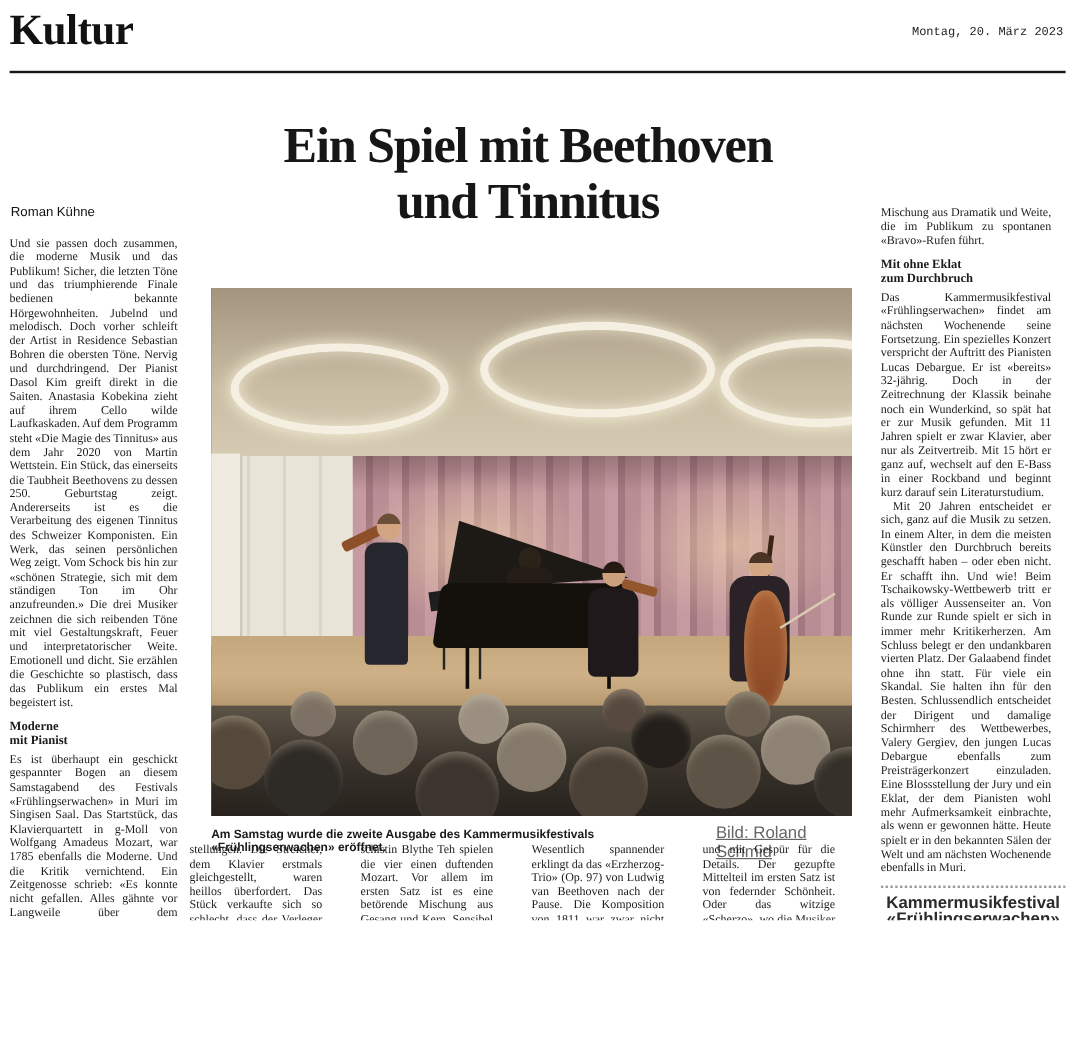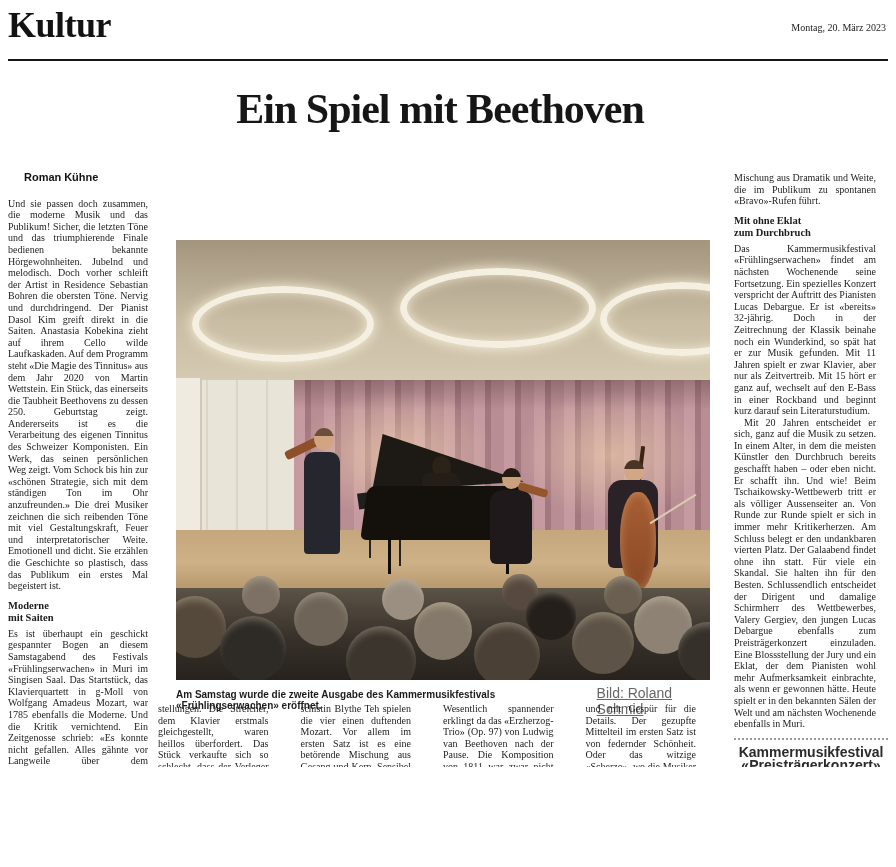--- a/index.html
+++ b/index.html
@@ -2,41 +2,41 @@
 <html lang="de"><head>
 <meta charset="utf-8">
 <style>
   html,body{margin:0;padding:0;background:#ffffff;}
   .page{position:relative;width:896px;height:767px;background:#fff;overflow:hidden;
         font-family:"Liberation Serif","DejaVu Serif",serif;color:#111;}
 
   
   .section-title{position:absolute;left:8px;top:4px;font-size:36px;font-weight:700;
                  letter-spacing:-0.5px;color:#121212;}
-  .page-date{position:absolute;right:10px;top:22px;font-family:Liberation Serif, serif;
+  .page-date{position:absolute;right:10px;top:22px;font-family:Liberation Mono, monospace;
              font-size:10px;color:#222;}
   .header-rule{position:absolute;left:8px;right:8px;top:59px;height:2px;background:#161616;}
 
   
-  .headline{position:absolute;left:150px;top:86px;width:580px;text-align:center;
+  .headline{position:absolute;left:150px;top:99px;width:580px;text-align:center;
             font-size:42px;line-height:47px;font-weight:700;letter-spacing:-1px;color:#161616;}
   .standfirst{position:absolute;left:130px;top:188px;width:620px;text-align:center;
               font-size:15px;line-height:20px;font-weight:700;color:#1a1a1a;}
 
   
   .bodytext{font-size:10px;line-height:11.6px;text-align:justify;hyphens:auto;
             word-spacing:-0.2px;color:#1c1c1c;}
   .bodytext p{margin:0 12px 0 0;}
   .subhead{font-weight:700;font-size:10.5px;line-height:12px;margin:8px 0 4px 0;text-align:left;}
   .subhead div{display:block;}
 
   
   .left-col{position:absolute;left:8px;top:172px;width:152px;height:690px;overflow:hidden;}
-  .byline{font-family:"Liberation Sans","DejaVu Sans",sans-serif;font-weight:700;
-          font-size:11px;margin:0 0 14px 16px;color:#111;text-align:left;}
+  .byline{font-family:"Liberation Sans","DejaVu Sans",sans-serif;font-weight:400;
+          font-size:11px;margin:0 0 14px 1px;color:#111;text-align:left;}
 
   
   .photo{position:absolute;left:176px;top:240px;width:534px;height:440px;overflow:hidden;
          background:#8d7a68;box-shadow:inset 0 0 40px rgba(20,10,5,.25);}
   .photo *{position:absolute;}
   .ph-ceiling{left:0;top:0;width:534px;height:150px;
               background:linear-gradient(180deg,#a3947e 0%,#c9bda4 55%,#d7ccb4 100%);}
   .ph-ring{border:7px solid #f4efe0;border-radius:50%;background:transparent;
            box-shadow:0 0 14px rgba(255,250,225,.9), inset 0 0 12px rgba(255,250,225,.7);}
   .ph-ring.r1{left:16px;top:46px;width:168px;height:62px;}
@@ -109,28 +109,29 @@
 <body>
 
 <div class="page">
 
   <div class="section-title">Kultur</div>
   <div class="page-date">Montag, 20. März 2023</div>
   <div class="header-rule"></div>
 
   <div class="headline">
     <div>Ein Spiel mit Beethoven</div>
+    <div>und Tinnitus</div>
   </div>
 
   <div class="left-col bodytext">
     <div class="byline">Roman Kühne</div>
     <p>Und sie passen doch zusammen, die moderne Musik und das Publikum! Sicher, die letzten Töne und das triumphierende Finale bedienen bekannte Hörgewohnheiten. Jubelnd und melodisch. Doch vorher schleift der Artist in Residence Sebastian Bohren die obersten Töne. Nervig und durchdringend. Der Pianist Dasol Kim greift direkt in die Saiten. Anastasia Kobekina zieht auf ihrem Cello wilde Laufkaskaden. Auf dem Programm steht «Die Magie des Tinnitus» aus dem Jahr 2020 von Martin Wettstein. Ein Stück, das einerseits die Taubheit Beethovens zu dessen 250. Geburtstag zeigt. Andererseits ist es die Verarbeitung des eigenen Tinnitus des Schweizer Komponisten. Ein Werk, das seinen persönlichen Weg zeigt. Vom Schock bis hin zur «schönen Strategie, sich mit dem ständigen Ton im Ohr anzufreunden.» Die drei Musiker zeichnen die sich reibenden Töne mit viel Gestaltungskraft, Feuer und interpretatorischer Weite. Emotionell und dicht. Sie erzählen die Geschichte so plastisch, dass das Publikum ein erstes Mal begeistert ist.</p>
     <div class="subhead">
       <div>Moderne</div>
-      <div>mit Saiten</div>
+      <div>mit Pianist</div>
     </div>
     <p>Es ist überhaupt ein geschickt gespannter Bogen an diesem Samstagabend des Festivals «Frühlingserwachen» in Muri im Singisen Saal. Das Startstück, das Klavierquartett in g-Moll von Wolfgang Amadeus Mozart, war 1785 ebenfalls die Moderne. Und die Kritik vernichtend. Ein Zeitgenosse schrieb: «Es konnte nicht gefallen. Alles gähnte vor Langweile über dem unverständlichen Tintamarre von vier Instrumenten, die nicht in vier Takten zusammenpassten.» Eigentlich als leichtes Spielstück für Amateure in Auftrag gegeben, hatte der Meister da ganz andere Vor-</p>
   </div>
 
   <div class="photo">
     <div class="ph-ceiling"></div>
     <div class="ph-ring r1"></div>
     <div class="ph-ring r2"></div>
     <div class="ph-ring r3"></div>
     <div class="ph-wall-left"></div>
@@ -199,21 +200,21 @@
   <div class="right-col bodytext">
     <p>Mischung aus Dramatik und Weite, die im Publikum zu spontanen «Bravo»-Rufen führt.</p>
     <div class="subhead">
       <div>Mit ohne Eklat</div>
       <div>zum Durchbruch</div>
     </div>
     <p>Das Kammermusikfestival «Frühlingserwachen» findet am nächsten Wochenende seine Fortsetzung. Ein spezielles Konzert verspricht der Auftritt des Pianisten Lucas Debargue. Er ist «bereits» 32-jährig. Doch in der Zeitrechnung der Klassik beinahe noch ein Wunderkind, so spät hat er zur Musik gefunden. Mit 11 Jahren spielt er zwar Klavier, aber nur als Zeitvertreib. Mit 15 hört er ganz auf, wechselt auf den E-Bass in einer Rockband und beginnt kurz darauf sein Literaturstudium.</p>
     <p class="indent">Mit 20 Jahren entscheidet er sich, ganz auf die Musik zu setzen. In einem Alter, in dem die meisten Künstler den Durchbruch bereits geschafft haben – oder eben nicht. Er schafft ihn. Und wie! Beim Tschaikowsky-Wettbewerb tritt er als völliger Aussenseiter an. Von Runde zur Runde spielt er sich in immer mehr Kritikerherzen. Am Schluss belegt er den undankbaren vierten Platz. Der Galaabend findet ohne ihn statt. Für viele ein Skandal. Sie halten ihn für den Besten. Schlussendlich entscheidet der Dirigent und damalige Schirmherr des Wettbewerbes, Valery Gergiev, den jungen Lucas Debargue ebenfalls zum Preisträgerkonzert einzuladen. Eine Blossstellung der Jury und ein Eklat, der dem Pianisten wohl mehr Aufmerksamkeit einbrachte, als wenn er gewonnen hätte. Heute spielt er in den bekannten Sälen der Welt und am nächsten Wochenende ebenfalls in Muri.</p>
     <div class="infobox">
       <div class="ib-title">Kammermusikfestival</div>
-      <div class="ib-title">«Preisträgerkonzert»</div>
+      <div class="ib-title">«Frühlingserwachen»</div>
       <div>25. März, mit Lucas Debargue.</div>
       <div>26. März, mit Sebastian Bohren</div>
       <div>und Konstantin Lifschitz,</div>
       <div>Amadeus Saal, Muri.</div>
     </div>
   </div>
 
 </div>
 
 </body></html>

